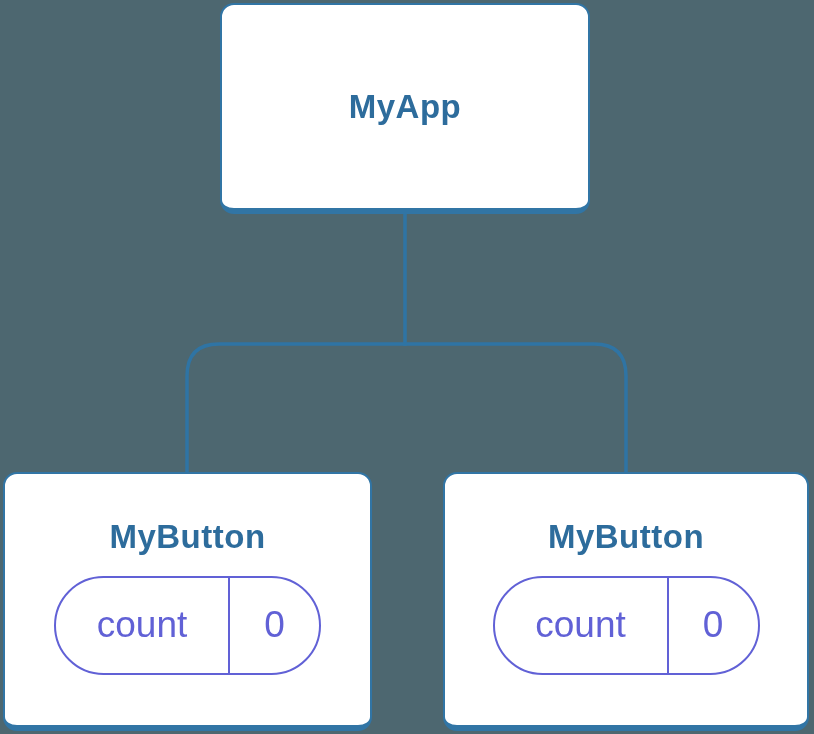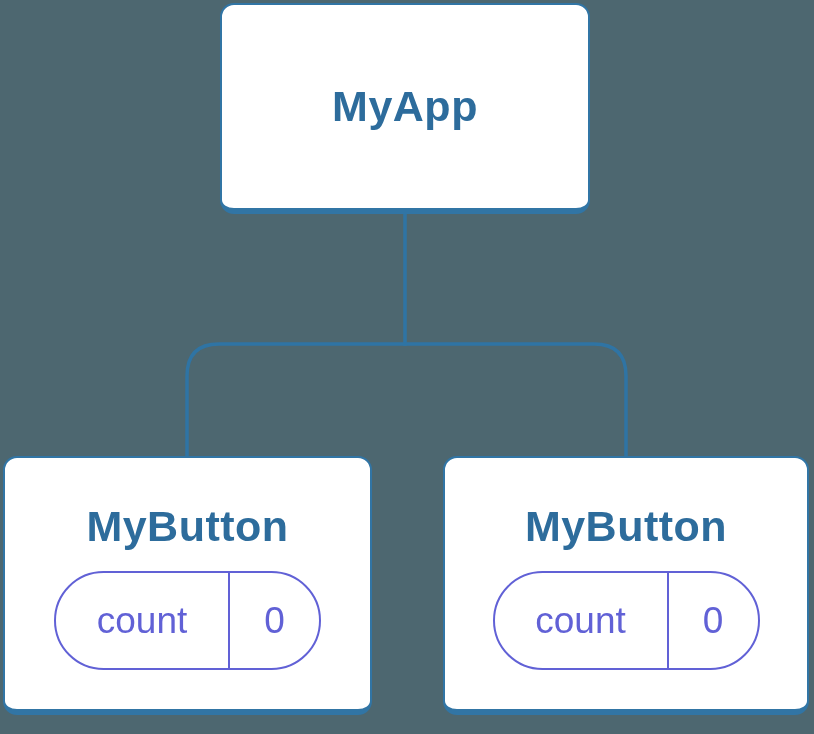--- a/index.html
+++ b/index.html
@@ -36,27 +36,27 @@
     flex-direction: column;
     align-items: center;
   }
 
   .node-root {
     left: 220px; top: 3px;
     width: 370px; height: 211px;
     justify-content: center;
   }
 
-  .node-child { top: 456px; height: 259px; }
+  .node-child { top: 472px; height: 259px; }
   .node-child-left  { left: 3px;   width: 369px; }
   .node-child-right { left: 443px; width: 366px; }
 
   .node-title {
     color: var(--node-text, #2D6C9C);
-    font-size: 43px;
+    font-size: 33px;
     font-weight: 600;
     line-height: 1.15;
     letter-spacing: 0.5px;
     white-space: nowrap;
   }
   .node-child .node-title { margin-top: 44px; }
 
   .state-pill {
     margin-top: 20px;
     width: 267px;

